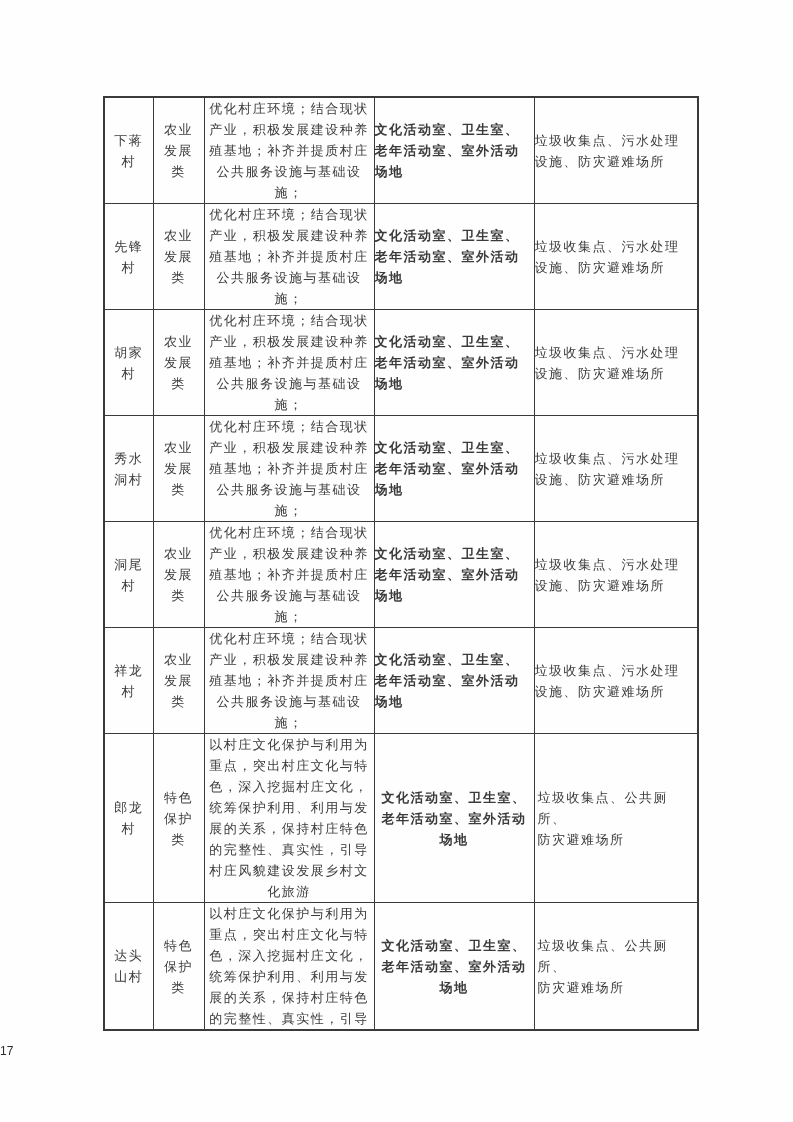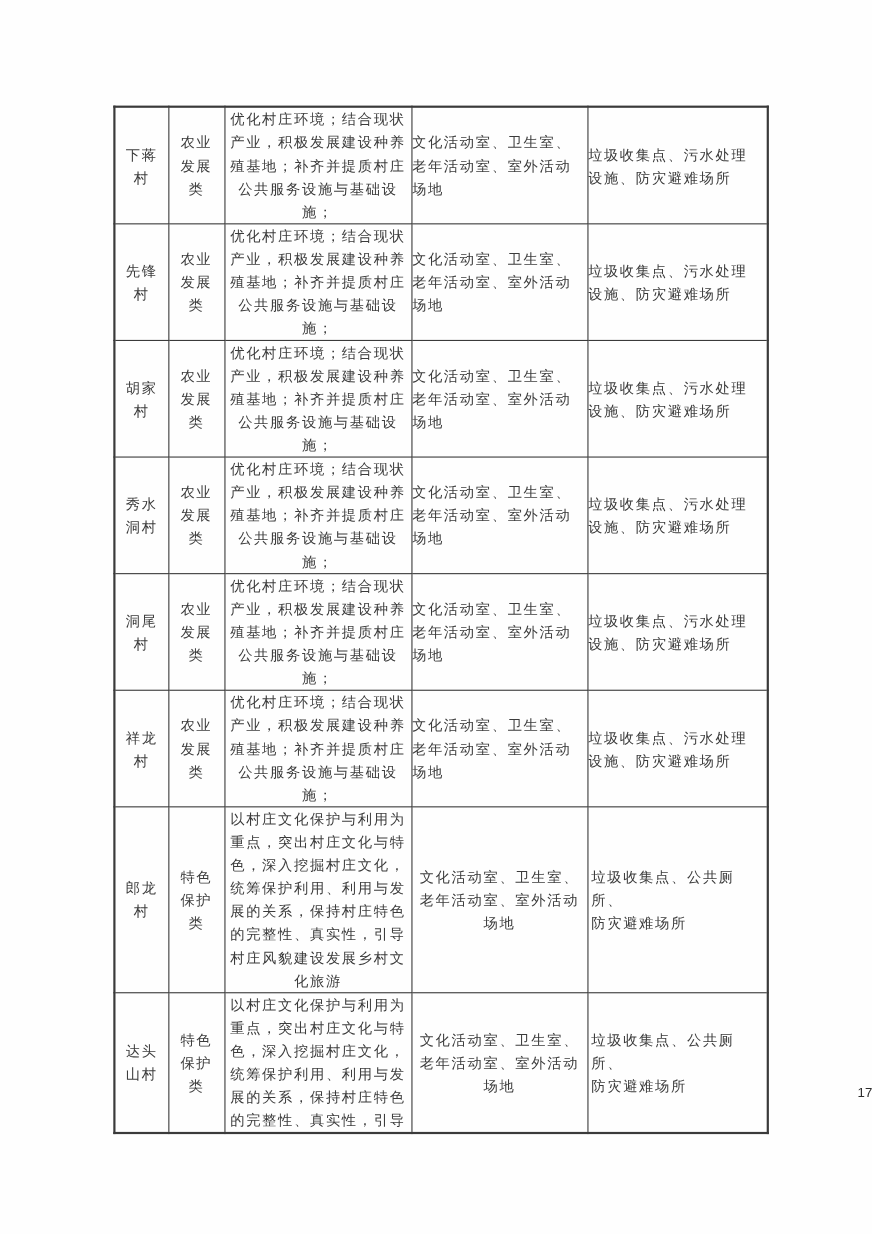--- a/index.html
+++ b/index.html
@@ -46,34 +46,35 @@
     letter-spacing: 1.3px;
   }
   td.cell-guidance.ctr {
     text-align: center;
     padding: 0 3px;
     margin-top: 24px;
   }
   td.cell-services {
     text-align: left;
     padding: 0 4px 0 8px;
+    font-weight: bold;
   }
   td.cell-services.ctr { text-align: center; padding: 0 3px; }
   td.cell-infra {
     text-align: left;
     padding: 0 4px 0 9px;
   }
   td.cell-infra.ctr { text-align: left; padding: 0 3px; }
 
   .page-number {
     position: absolute;
     left: 0;
     right: 0;
-    top: 986px;
-    text-align: right;
+    top: 1044px;
+    text-align: left;
     font-family: "Liberation Sans", sans-serif;
     font-size: 12px;
     color: #2c2c2c;
   }
 </style>
 </head>
 <body>
 
 <div class="page">
 

